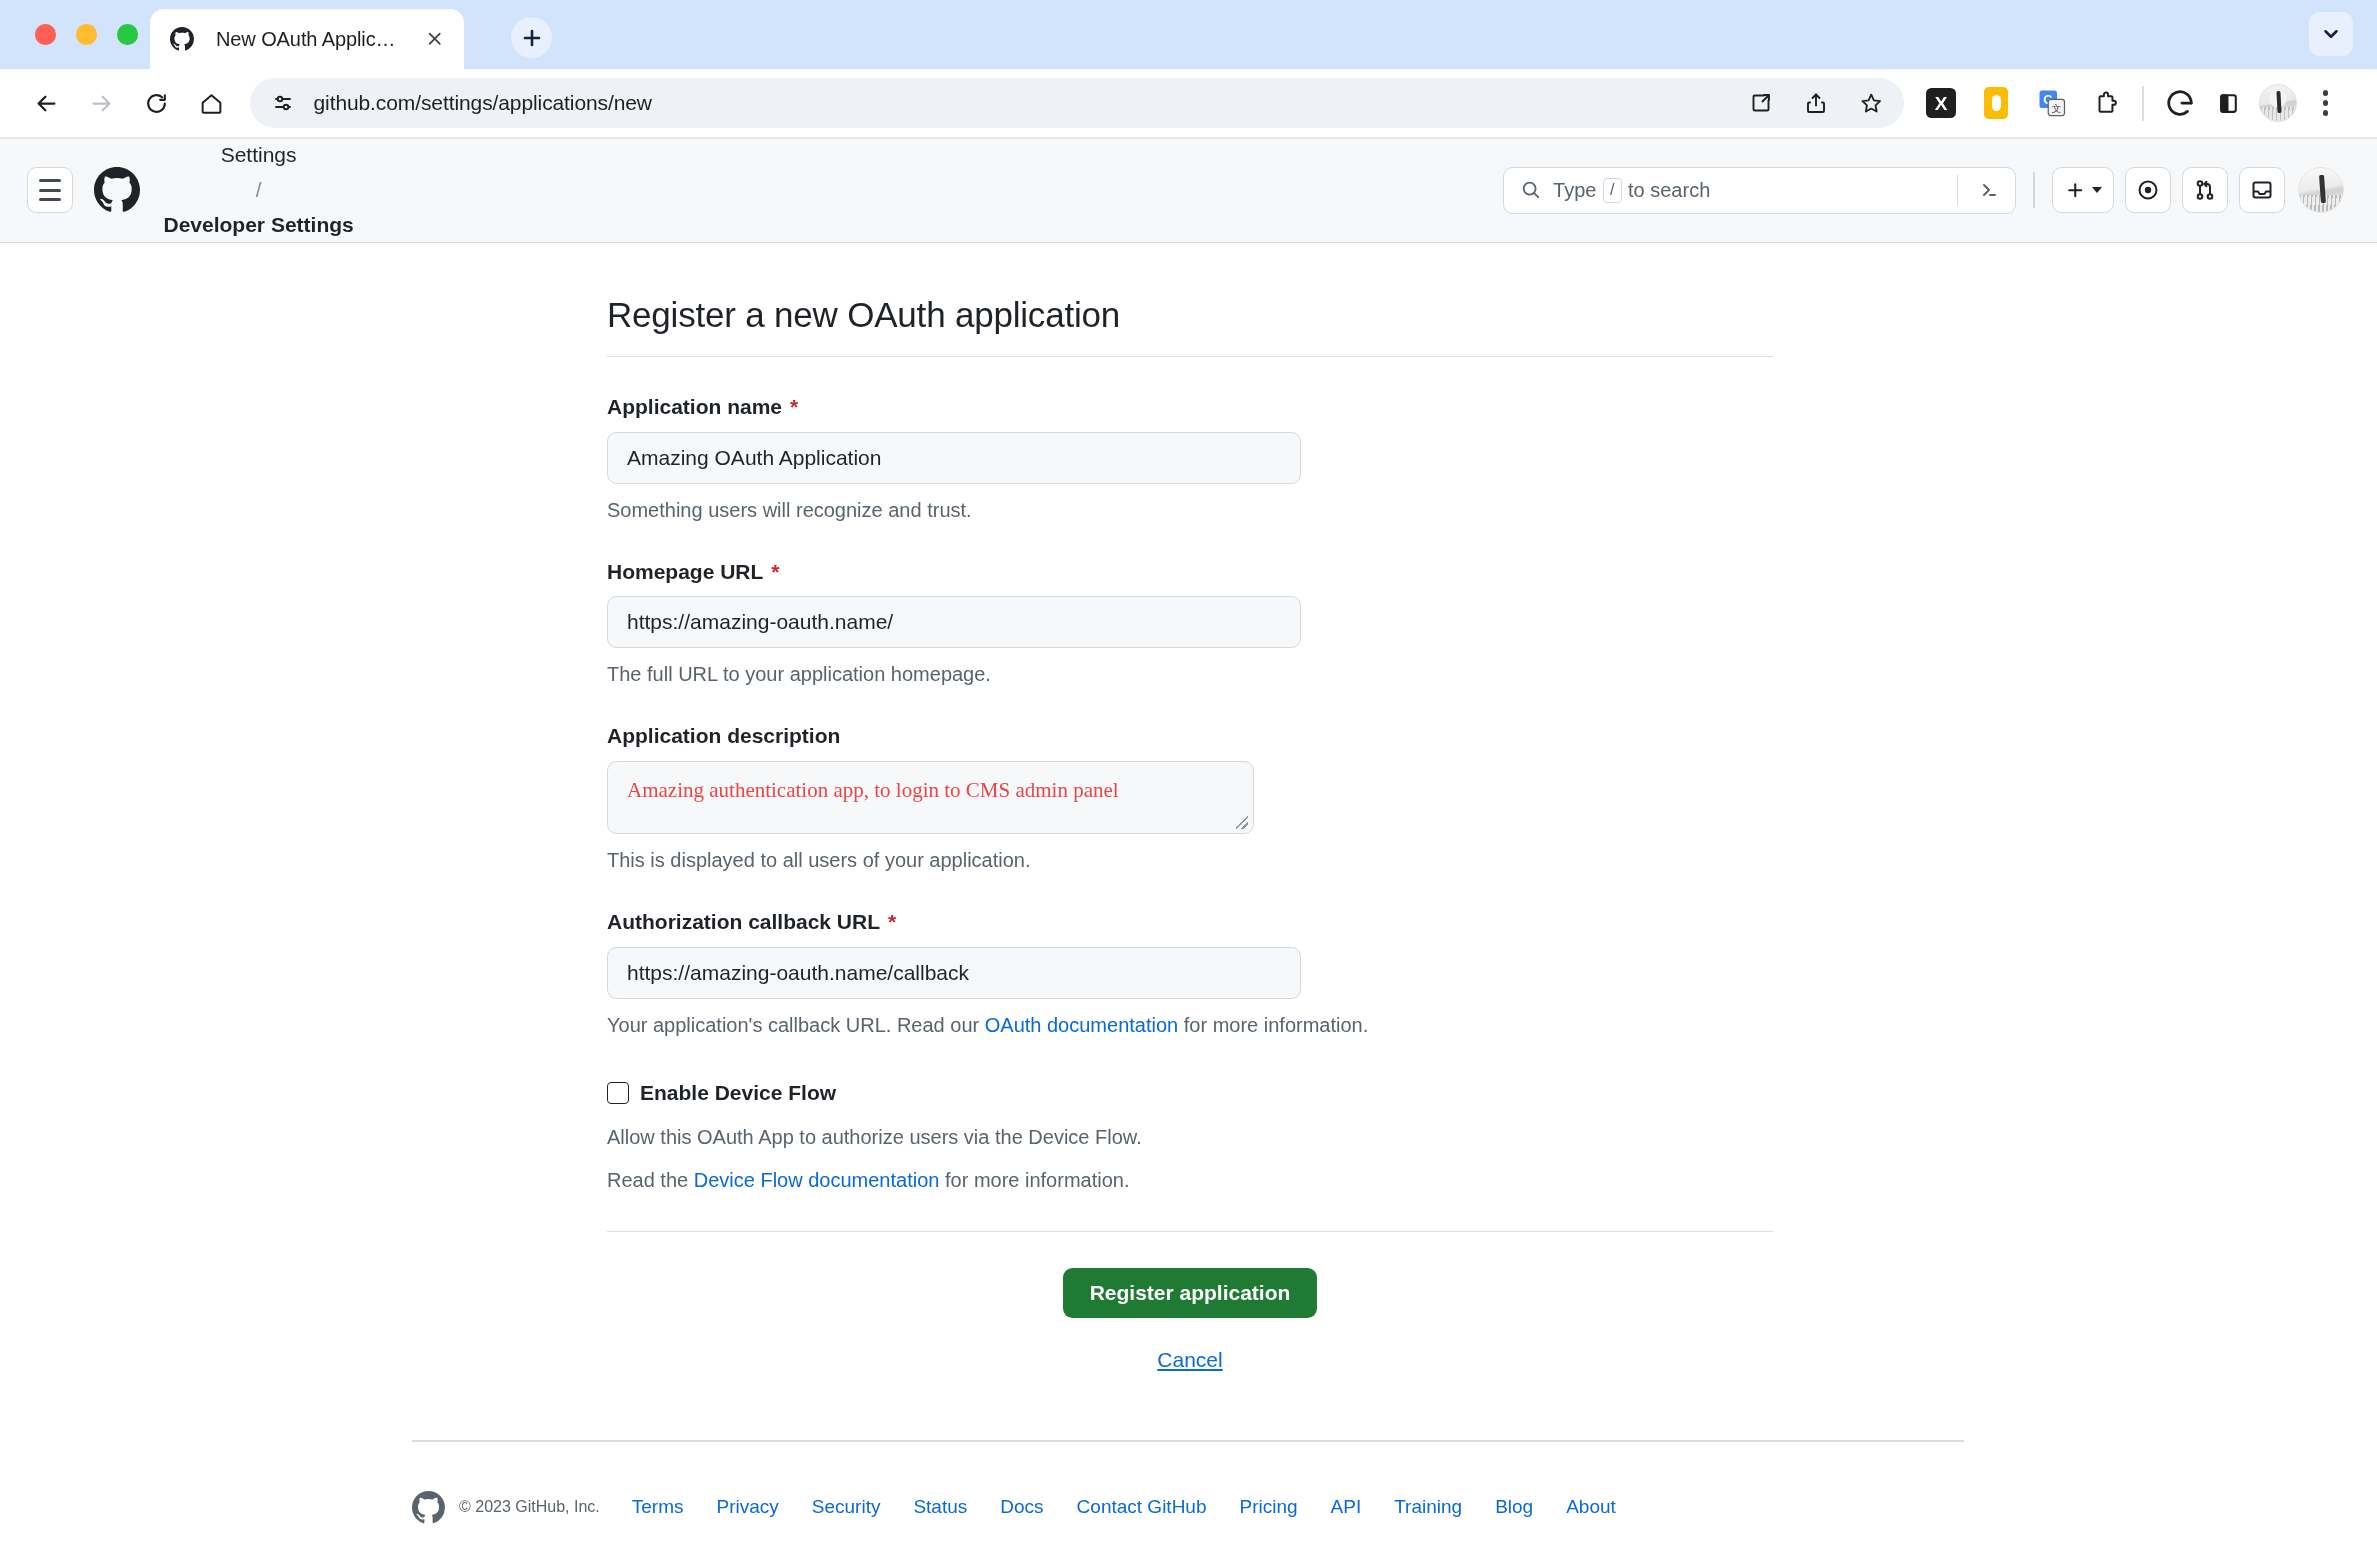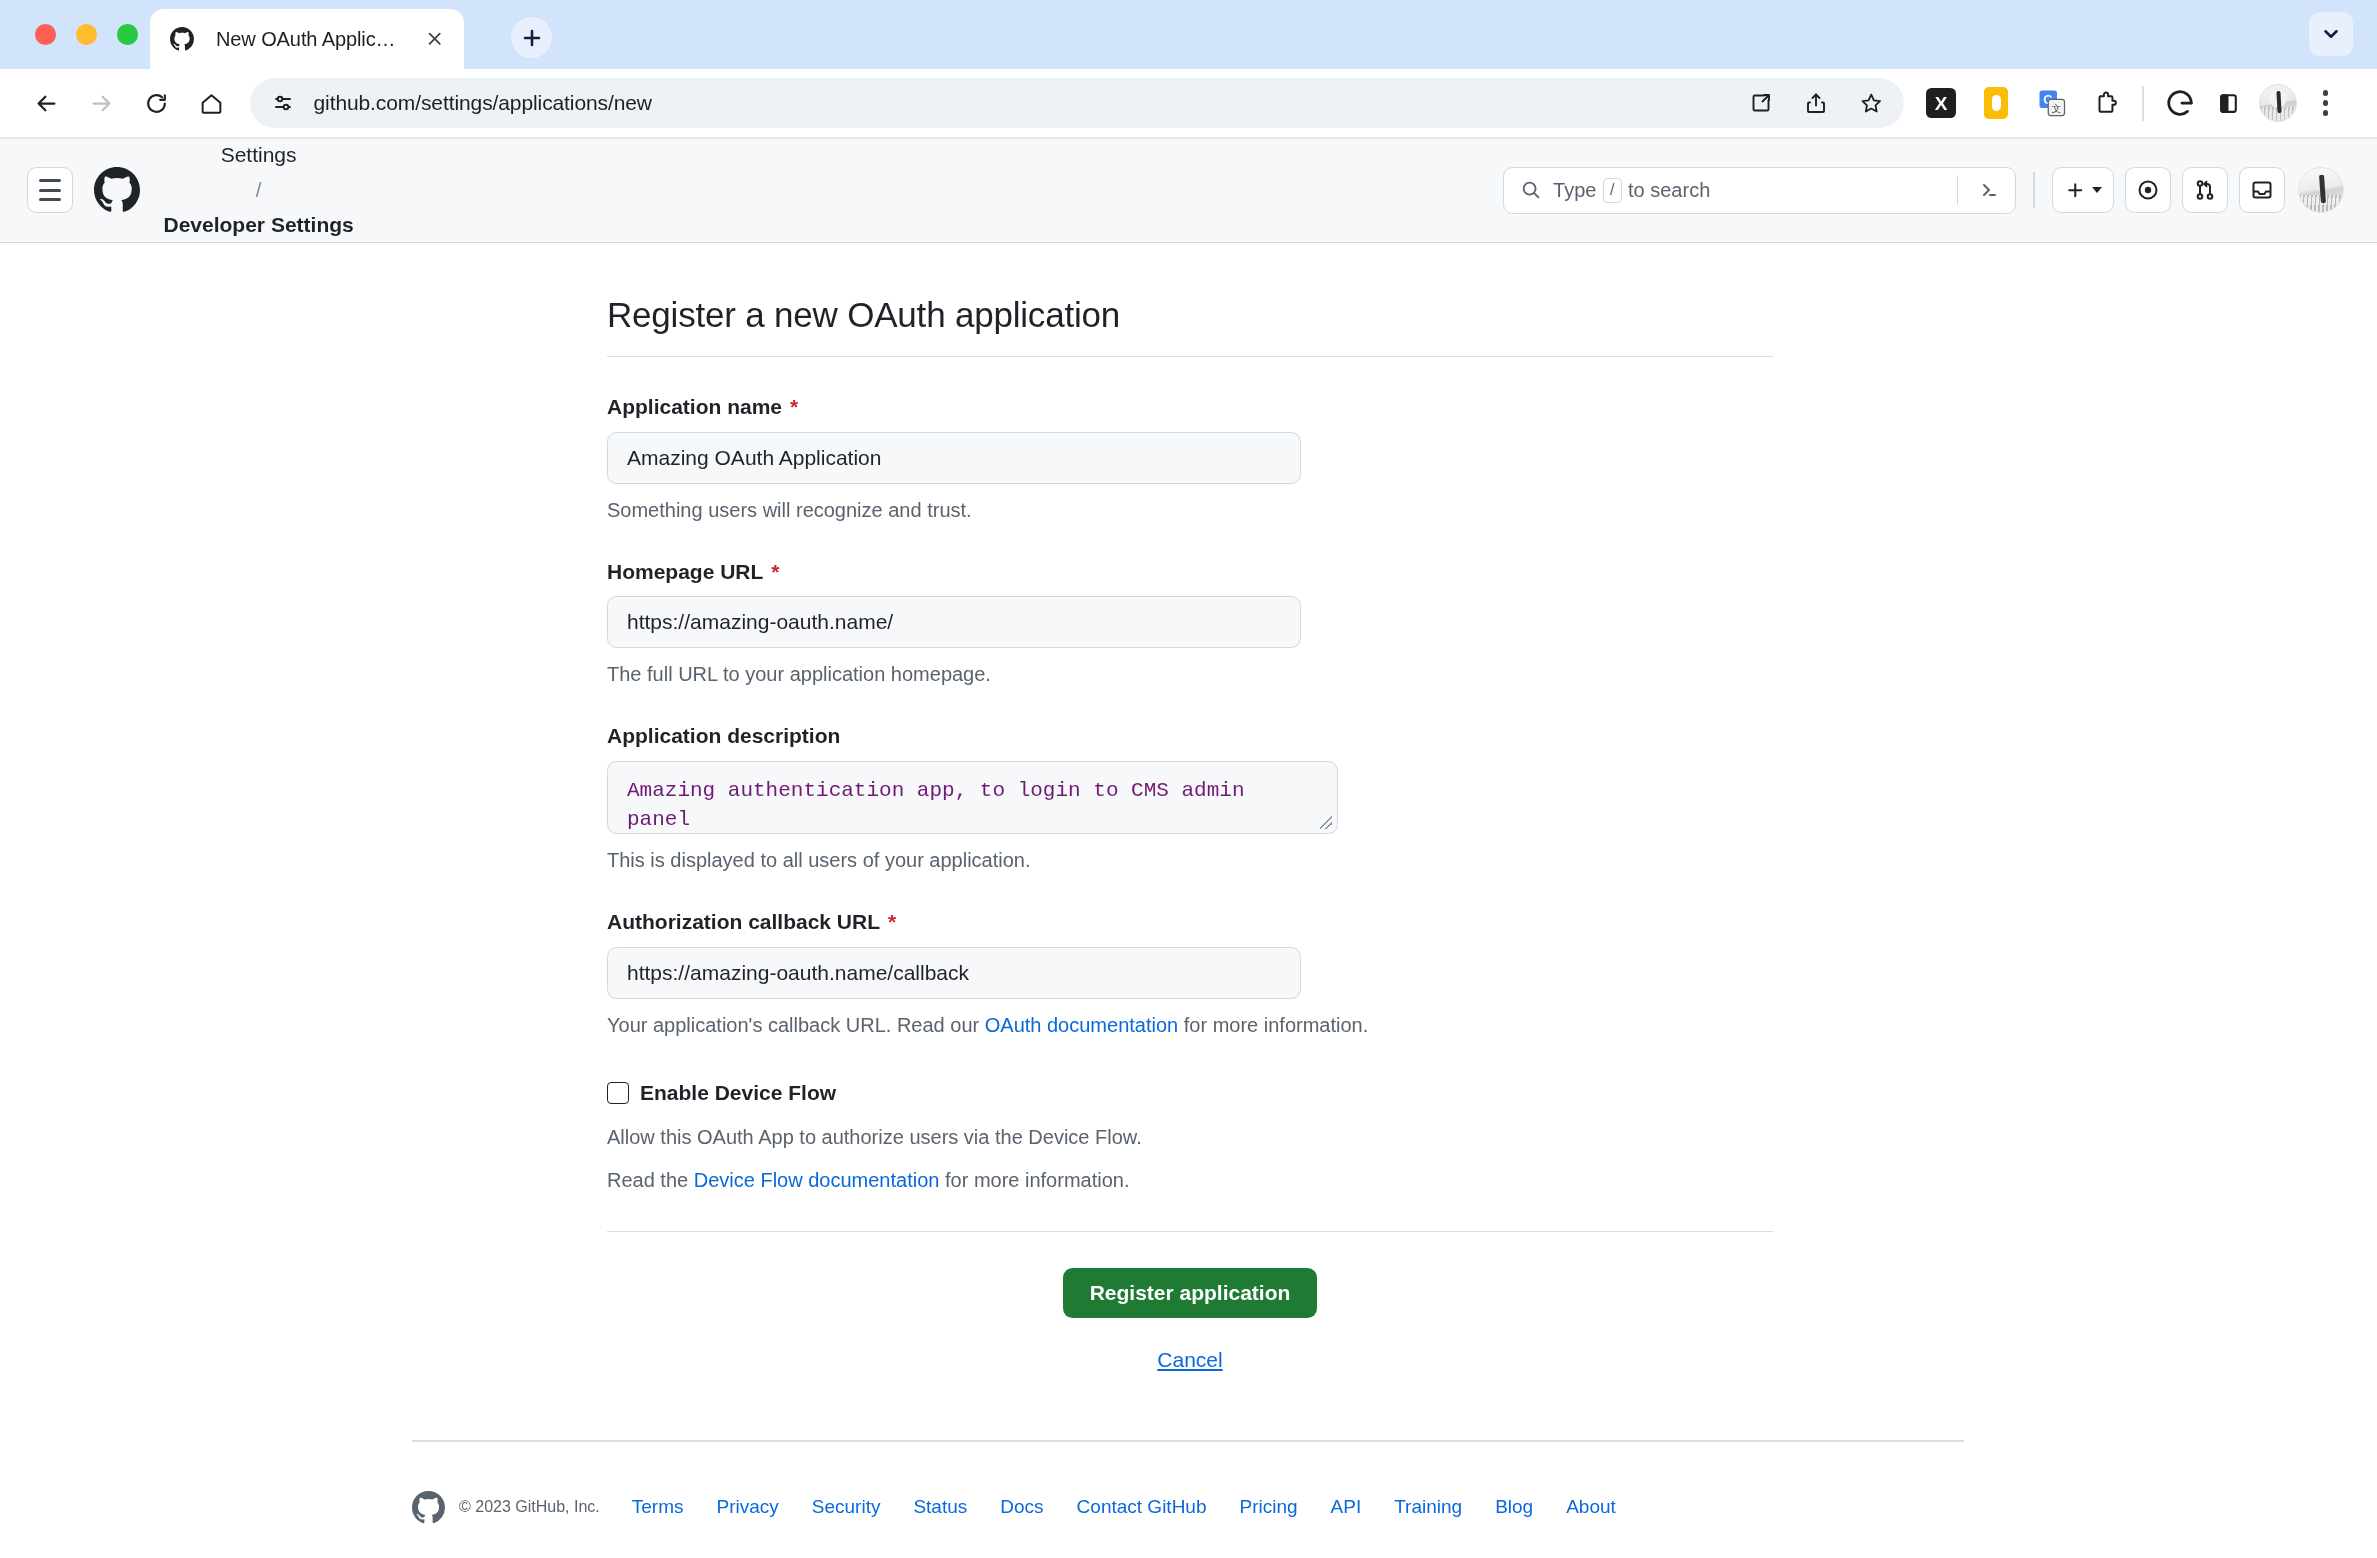--- a/index.html
+++ b/index.html
@@ -366,29 +366,29 @@
     border: 0.8px solid #d1d9e0;
     border-radius: 9.5px;
     font-size: 21px;
     color: #1f2328;
     padding: 0 19px;
     font-family: "Liberation Sans", sans-serif;
     display: flex;
     align-items: center;
   }
   .textarea-input {
-    width: 731px;
+    width: 647px;
     height: 73px;
     background: #f6f8fa;
     border: 0.8px solid #d1d9e0;
     border-radius: 9.5px;
     font-size: 21px;
-    color: #701a75;
+    color: #ef4444;
     padding: 14px 19px;
-    font-family: Liberation Mono, monospace;
+    font-family: Liberation Serif, serif;
     position: relative;
     line-height: 1.4;
   }
   .resize-grip {
     position:absolute; right:4.7px; bottom:4px;
     width: 12.6px; height: 12.6px;
     background:
       linear-gradient(135deg, transparent 0 45%, #8c959f 45% 55%, transparent 55% 100%),
       linear-gradient(135deg, transparent 0 70%, #8c959f 70% 80%, transparent 80% 100%);
   }

